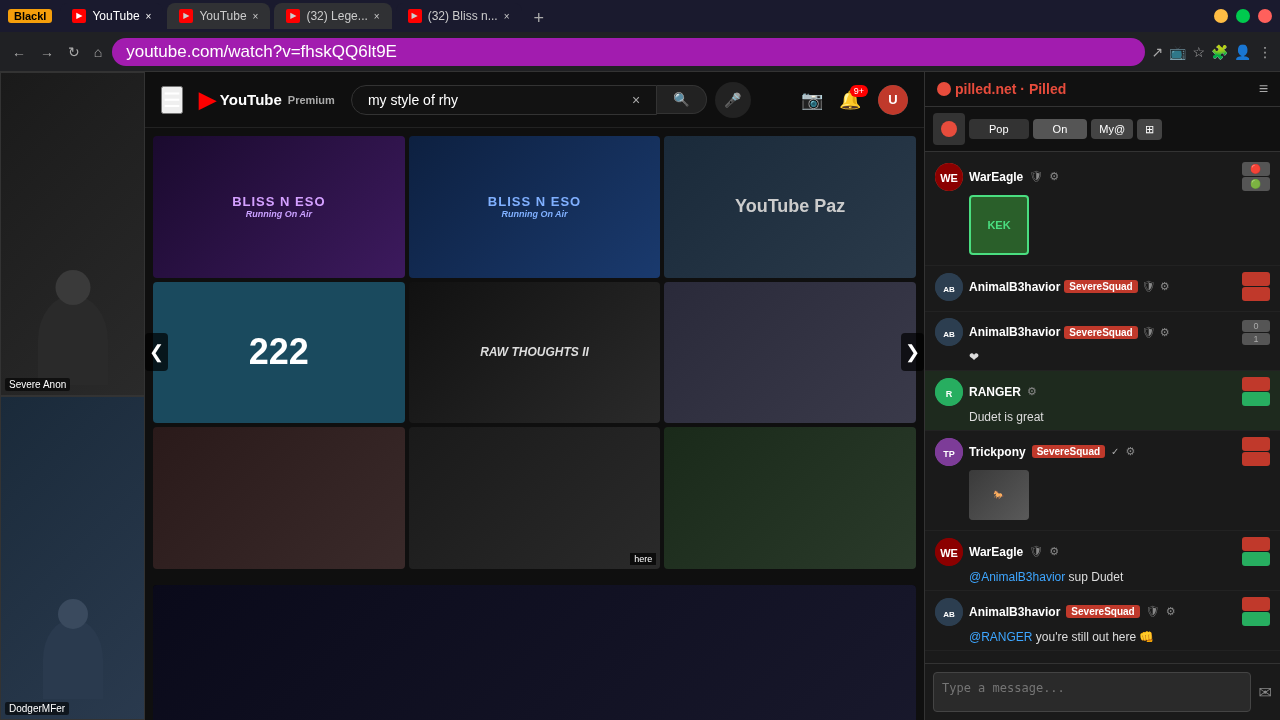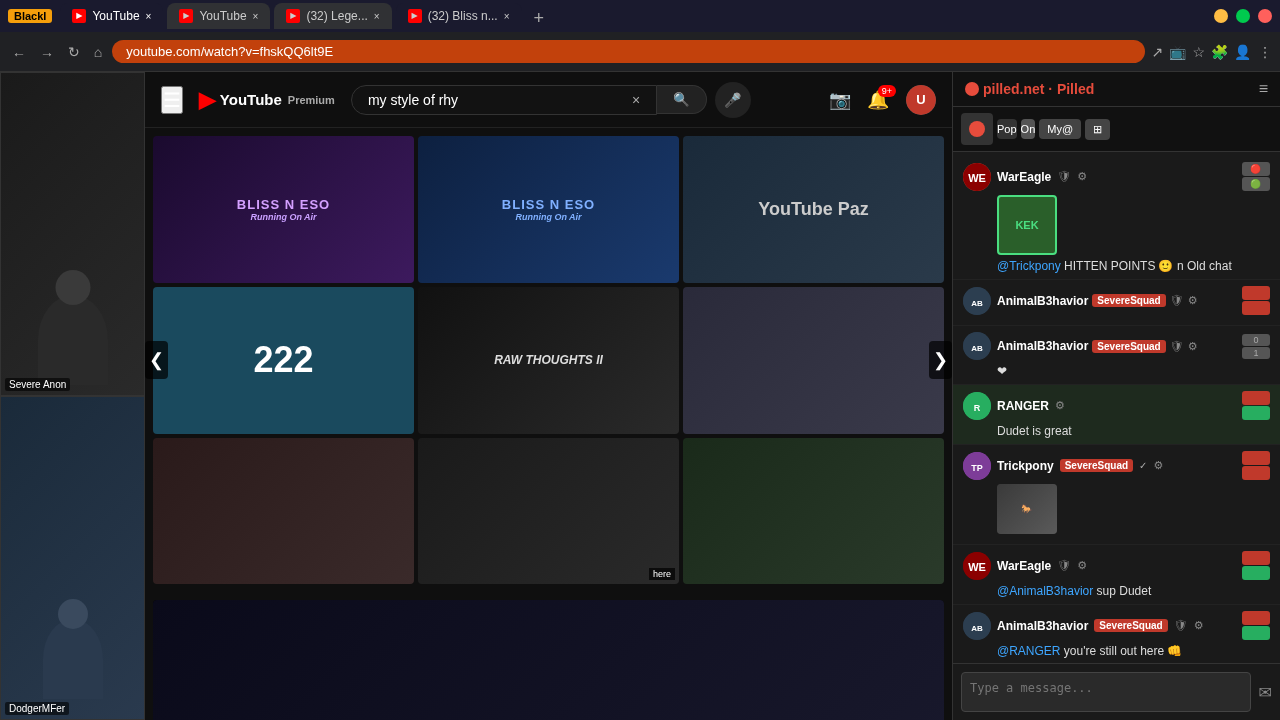--- a/index.html
+++ b/index.html
@@ -11,21 +11,21 @@
     .tab-close { cursor: pointer; font-size: 10px; }
     .window-controls { margin-left: auto; display: flex; gap: 8px; }
     .win-btn { width: 14px; height: 14px; border-radius: 50%; display: flex; align-items: center; justify-content: center; font-size: 8px; cursor: pointer; }
     .win-btn.minimize { background: #ffbd44; }
     .win-btn.maximize { background: #00ca4e; }
     .win-btn.close { background: #ff605c; }
 
     
     .browser-bar { height: 40px; background: #202124; display: flex; align-items: center; padding: 0 8px; gap: 6px; border-bottom: 1px solid #333; }
     .nav-btn { background: none; border: none; color: #aaa; font-size: 14px; cursor: pointer; padding: 4px; }
-    .url-bar { flex: 1; background: #c2410c; border: none; border-radius: 20px; color: #fff; padding: 4px 14px; font-size: 13px; }
+    .url-bar { flex: 1; background: #a21caf; border: none; border-radius: 20px; color: #fff; padding: 4px 14px; font-size: 17px; }
     .browser-icons { display: flex; gap: 6px; align-items: center; }
     .b-icon { color: #aaa; font-size: 14px; cursor: pointer; }
 
     
     .tabs-row { height: 36px; background: #202124; display: flex; align-items: flex-end; padding: 0 4px; gap: 2px; }
     .yt-tab { background: #303134; padding: 6px 12px; border-radius: 8px 8px 0 0; font-size: 12px; color: #ccc; display: flex; align-items: center; gap: 6px; cursor: pointer; max-width: 180px; white-space: nowrap; overflow: hidden; text-overflow: ellipsis; }
     .yt-tab.active { background: #1a1a2e; color: #fff; }
     .yt-tab .favicon { width: 14px; height: 14px; border-radius: 2px; background: #ff0000; display: inline-block; font-size: 8px; line-height: 14px; text-align: center; }
     .new-tab-btn { background: none; border: none; color: #aaa; font-size: 18px; cursor: pointer; padding: 0 8px; }
 
@@ -67,31 +67,31 @@
     .thumb-img { width: 100%; aspect-ratio: 16/9; background: #222; border-radius: 4px; overflow: hidden; display: flex; align-items: center; justify-content: center; font-size: 11px; color: #666; position: relative; }
     .carousel-btn { position: absolute; top: 50%; transform: translateY(-50%); background: rgba(0,0,0,0.7); border: none; color: #fff; font-size: 18px; cursor: pointer; z-index: 10; padding: 8px 4px; border-radius: 4px; }
     .carousel-btn.left { left: -8px; }
     .carousel-btn.right { right: -8px; }
 
     
     .video-player-section { padding: 8px; }
     .video-player { width: 100%; background: #000; aspect-ratio: 16/9; max-height: 280px; position: relative; display: flex; align-items: center; justify-content: center; border-radius: 4px; overflow: hidden; }
 
     
-    .chat-panel { width: 328px; background: #1a1a1a; display: flex; flex-direction: column; border-left: 1px solid #333; }
+    .chat-panel { width: 356px; background: #1a1a1a; display: flex; flex-direction: column; border-left: 1px solid #333; }
     .chat-header { background: #111; padding: 8px 12px; display: flex; align-items: center; justify-content: between; border-bottom: 1px solid #333; }
     .chat-menu-btn { margin-left: auto; background: none; border: none; color: #aaa; font-size: 16px; cursor: pointer; }
 
     
     .pilled-logo { display: flex; align-items: center; gap: 4px; }
     .pilled-dot { width: 14px; height: 14px; background: #e74c3c; border-radius: 50%; }
 
     
     .chat-toolbar { background: #111; padding: 6px 8px; display: flex; align-items: center; gap: 4px; border-bottom: 1px solid #333; }
-    .chat-tool-btn { background: #333; border: none; color: #fff; border-radius: 4px; padding: 4px 0; font-size: 11px; cursor: pointer; }
+    .chat-tool-btn { background: #333; border: none; color: #fff; border-radius: 4px; padding: 4px 20px; font-size: 11px; cursor: pointer; }
     .chat-tool-btn.active { background: #555; }
     .chat-filter-btn { background: #444; border: none; color: #fff; border-radius: 4px; padding: 4px 8px; font-size: 11px; cursor: pointer; display: flex; align-items: center; gap: 4px; }
 
     
     .chat-messages { flex: 1; overflow-y: auto; padding: 4px 0; }
     .chat-messages::-webkit-scrollbar { width: 4px; }
     .chat-messages::-webkit-scrollbar-thumb { background: #444; }
 
     .chat-msg { padding: 6px 10px; border-bottom: 1px solid #222; }
     .msg-header { display: flex; align-items: center; gap: 6px; margin-bottom: 4px; }
@@ -343,23 +343,20 @@
           <span class="msg-icon">🛡</span>
           <span class="msg-icon">⚙</span>
           <div class="msg-icons">
             <div style="display:flex;flex-direction:column;align-items:center;gap:1px;">
               <div style="width:28px;height:14px;background:#555;border-radius:3px;display:flex;align-items:center;justify-content:center;font-size:9px;color:#ff6b6b;">🔴</div>
               <div style="width:28px;height:14px;background:#555;border-radius:3px;display:flex;align-items:center;justify-content:center;font-size:9px;color:#4ade80;">🟢</div>
             </div>
           </div>
         </div>
         <div class="kek-image">KEK</div>
-        <div class="msg-body">
-          <span class="mention">@Trickpony</span> HITTEN POINTS 🙂 n Old chat
-        </div>
       </div>
 
       <div class="chat-msg">
         <div class="msg-header">
           <div class="msg-avatar" style="background:#2c3e50;">
             <svg width="28" height="28" viewBox="0 0 28 28">
                 <circle cx="14" cy="14" r="14" fill="#2c3e50"></circle>
                 <text x="14" y="19" text-anchor="middle" fill="white" font-size="8" font-weight="bold">AB</text>
               </svg>
           </div>

